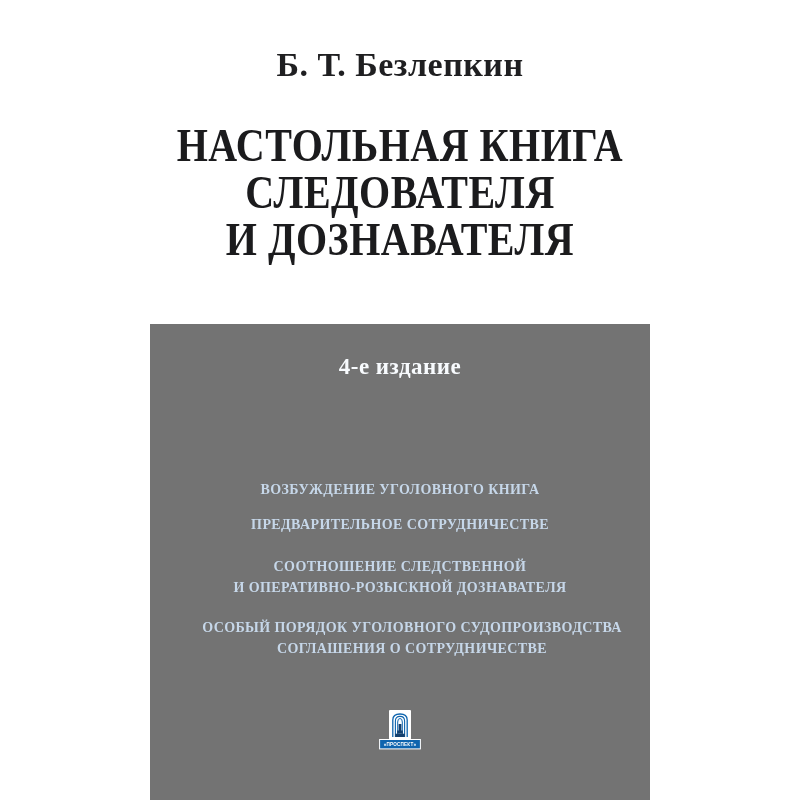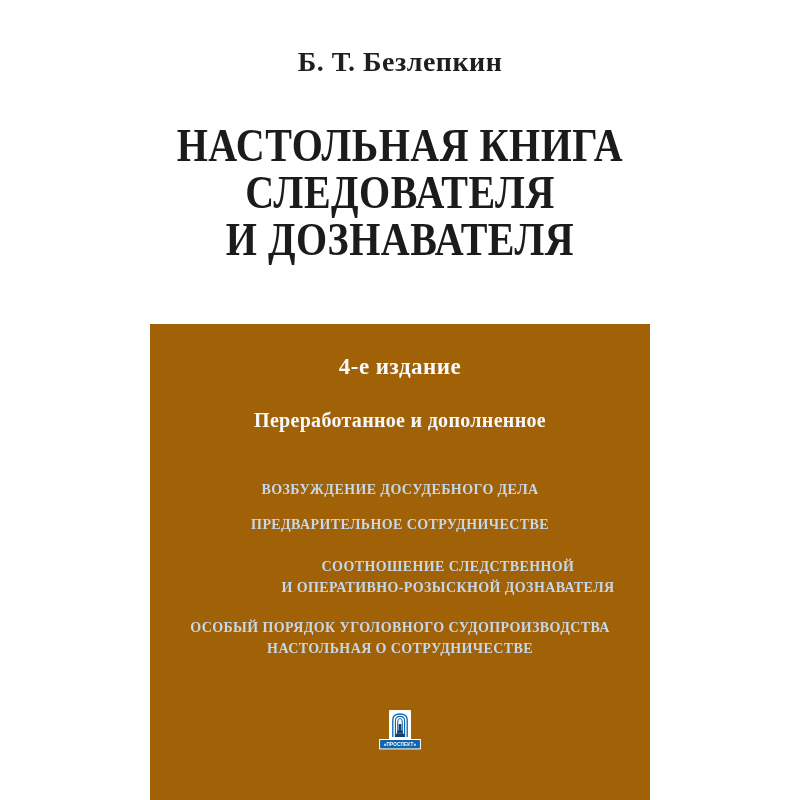--- a/index.html
+++ b/index.html
@@ -7,21 +7,21 @@
     width:800px;height:800px;
     position:relative;
     margin:0 auto;
     background:#ffffff;
     overflow:hidden;
     font-family:"Liberation Serif","DejaVu Serif",serif;
   }
   .author{
     position:absolute;top:46px;left:0;width:100%;
     text-align:center;
-    font-size:28px;font-weight:700;
+    font-size:34px;font-weight:700;
     letter-spacing:0.5px;
     color:#1f1f21;
   }
   .title{
     position:absolute;top:122px;left:0;width:100%;
     text-align:center;
     font-size:40px;font-weight:700;
     line-height:41px;
     letter-spacing:0.5px;
     color:#1b1b1d;
@@ -52,64 +52,63 @@
     position:absolute;left:0;width:100%;
     text-align:center;
     font-size:14px;font-weight:700;
     line-height:21px;
     letter-spacing:0.4px;
     color:#c6d7e9;
   }
   .topic .line{display:block;}
   .topic-1{top:155px;}
   .topic-2{top:190px;}
-  .topic-3{top:232px;margin-left:48px;}
-  .topic-4{top:293px;}
+  .topic-3{top:232px;}
+  .topic-4{top:293px;padding-left:12px;}
   .logo{
     position:absolute;top:386px;left:50%;
     transform:translateX(-50%);
     width:42px;height:40px;
   }
   .logo svg{display:block;}
 </style>
 </head>
 <body>
 
 <div class="stage">
 
   <div class="author">Б. Т. Безлепкин</div>
 
   <div class="title">
     <span class="line">НАСТОЛЬНАЯ КНИГА</span>
     <span class="line">СЛЕДОВАТЕЛЯ</span>
     <span class="line">И ДОЗНАВАТЕЛЯ</span>
   </div>
 
-  <div class="panel" style="background-color: #a16207;">
+  <div class="panel" style="background-color: #737373;">
 
     <div class="edition">4-е издание</div>
 
-    <div class="subtitle">Переработанное и дополненное</div>
 
     <div class="topic topic-1">
-      <span class="line">ВОЗБУЖДЕНИЕ ДОСУДЕБНОГО ДЕЛА</span>
+      <span class="line">ВОЗБУЖДЕНИЕ УГОЛОВНОГО КНИГА</span>
     </div>
 
     <div class="topic topic-2">
       <span class="line">ПРЕДВАРИТЕЛЬНОЕ СОТРУДНИЧЕСТВЕ</span>
     </div>
 
     <div class="topic topic-3">
       <span class="line">СООТНОШЕНИЕ СЛЕДСТВЕННОЙ</span>
       <span class="line">И ОПЕРАТИВНО-РОЗЫСКНОЙ ДОЗНАВАТЕЛЯ</span>
     </div>
 
     <div class="topic topic-4">
       <span class="line">ОСОБЫЙ ПОРЯДОК УГОЛОВНОГО СУДОПРОИЗВОДСТВА</span>
-      <span class="line">НАСТОЛЬНАЯ О СОТРУДНИЧЕСТВЕ</span>
+      <span class="line">СОГЛАШЕНИЯ О СОТРУДНИЧЕСТВЕ</span>
     </div>
 
     <div class="logo">
       <svg width="42" height="40" viewBox="0 0 42 40">
 
         <rect x="10" y="0" width="22" height="29.5" rx="1" fill="#ffffff"></rect>
 
         <path d="M13.8,27 V10 Q13.8,4 21,4 Q28.2,4 28.2,10 V27" fill="none" stroke="#0e64ae" stroke-width="1.3"></path>
         <path d="M16.4,27 V11 Q16.4,6.4 21,6.4 Q25.6,6.4 25.6,11 V27" fill="none" stroke="#0e64ae" stroke-width="1.1"></path>
         <path d="M18.7,27 V12 Q18.7,8.5 21,8.5 Q23.3,8.5 23.3,12 V27" fill="none" stroke="#0e64ae" stroke-width="1"></path>

